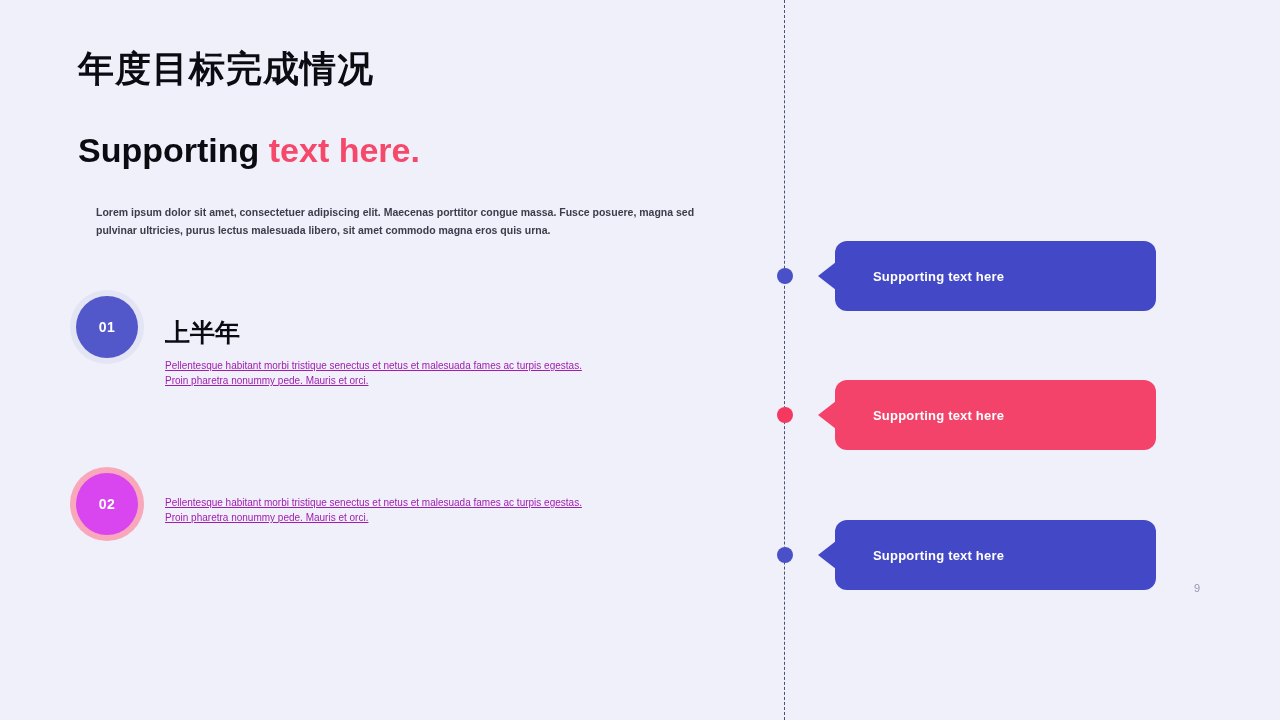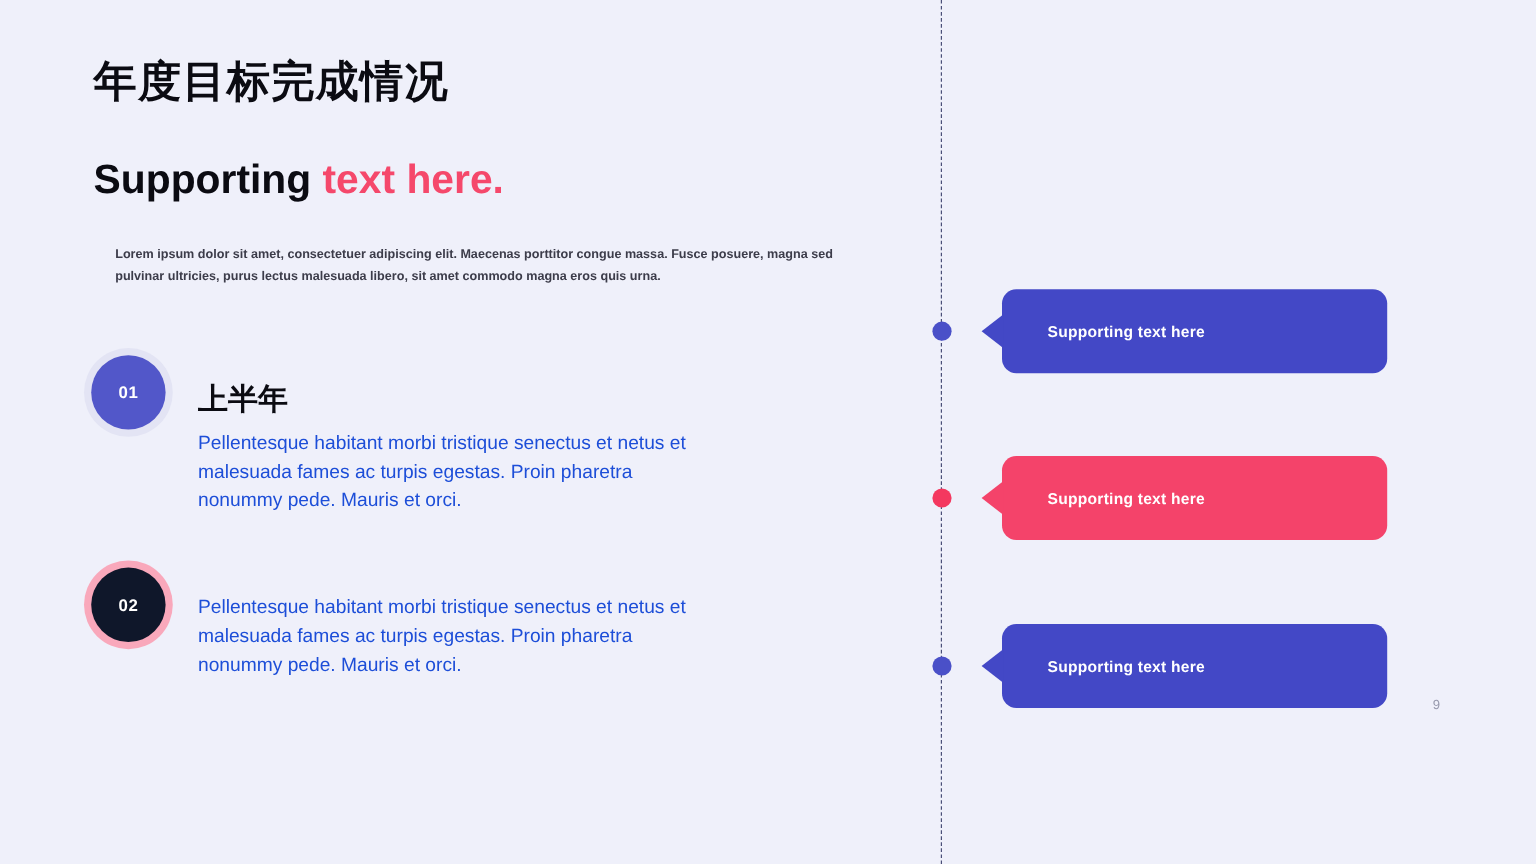--- a/index.html
+++ b/index.html
@@ -94,43 +94,44 @@
     border-radius: 50%;
     display: flex;
     align-items: center;
     justify-content: center;
     color: #ffffff;
     font-size: 14px;
     font-weight: bold;
     letter-spacing: 0.5px;
   }
   .badge-core.core-blue { background: #5257c9; }
-  .badge-core.core-pink { background: #0f172a; }
+  .badge-core.core-pink { background: #d946ef; }
 
   .item-body {
     position: absolute;
     left: 95px;
     top: -8px;
     width: 500px;
     margin-top: 36px;
   }
   .item-heading {
     font-size: 25px;
     font-weight: bold;
     color: #0b0b12;
     margin: 0 0 10px 0;
     line-height: 1.2;
     font-family: "DejaVu Sans", "Liberation Sans", sans-serif;
   }
   .item-text {
-    font-size: 16px;
+    font-size: 10px;
     line-height: 1.5;
-    color: #1d4ed8;
+    color: #a21caf;
     margin: 0;
     width: 430px;
+    text-decoration: underline;
   }
 
   
   .timeline-line {
     position: absolute;
     left: 784px;
     top: 0;
     width: 0;
     height: 720px;
     border-left: 1px dashed #4a4f78;

